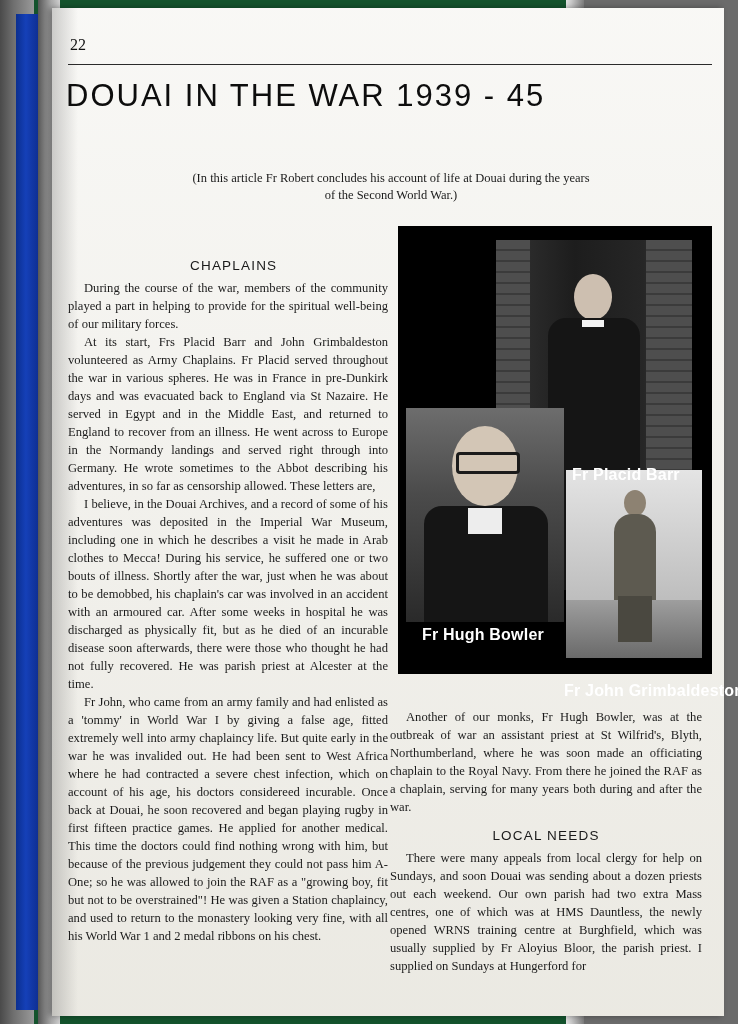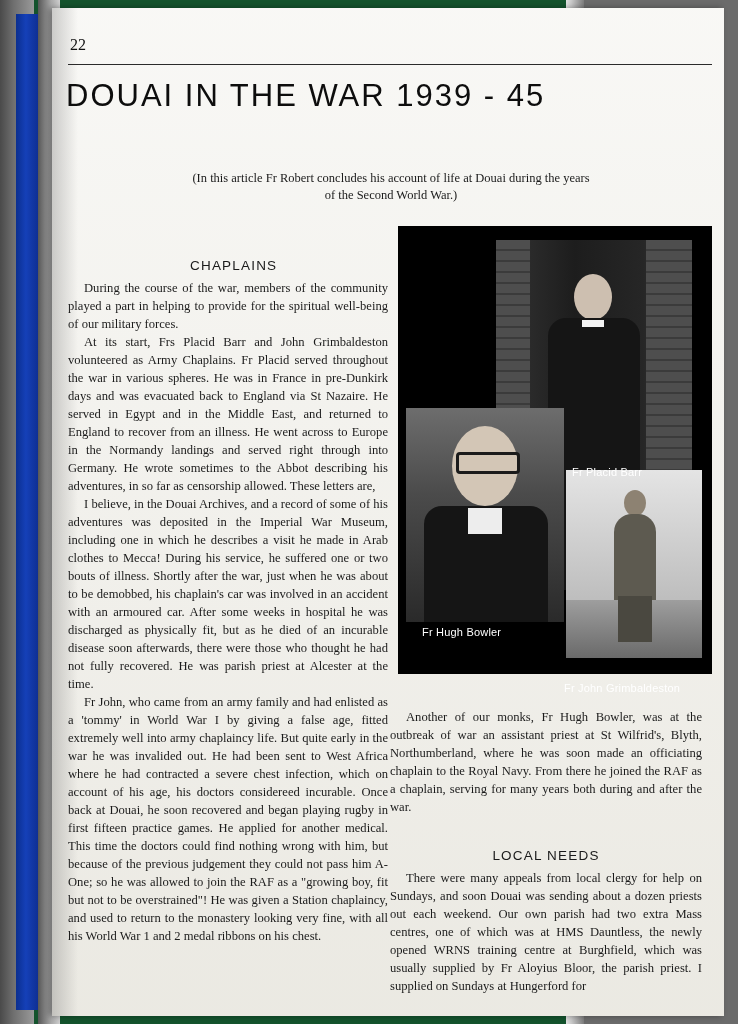--- a/index.html
+++ b/index.html
@@ -208,23 +208,23 @@
   }
   .sky {
     position: absolute;
     left: 0; right: 0; top: 0;
     height: 132px;
     background: linear-gradient(to bottom, #e4e4e4, #bdbdbd);
   }
   .caption {
     position: absolute;
     font-family: "Liberation Sans", sans-serif;
-    font-size: 11px;
+    font-size: 16px;
     color: #ffffff;
-    font-weight: 400;
+    font-weight: 700;
     letter-spacing: 0.2px;
     white-space: nowrap;
   }
   .cap-barr { left: 174px; top: 240px; }
   .cap-bowler { left: 24px; top: 400px; }
   .cap-grim { left: 166px; top: 456px; }
 </style>
 </head>
 <body>
 
@@ -278,19 +278,19 @@
           <div style="position:absolute; left:52px; top:126px; width:34px; height:46px; background:#4a4840;"></div>
         </div>
 
         <div class="caption cap-barr">Fr Placid Barr</div>
         <div class="caption cap-bowler">Fr Hugh Bowler</div>
         <div class="caption cap-grim">Fr John Grimbaldeston</div>
       </div>
 
       <div class="col-right-lower">
         <p class="body">Another of our monks, Fr Hugh Bowler, was at the outbreak of war an assistant priest at St Wilfrid's, Blyth, Northumberland, where he was soon made an officiating chaplain to the Royal Navy.  From there he joined the RAF as a chaplain, serving for many years both during and after the war.</p>
-        <div class="sec-head" style="margin-top:32px;">LOCAL NEEDS</div>
+        <div class="sec-head" style="margin-top:12px;">LOCAL NEEDS</div>
         <p class="body">There were many appeals from local clergy for help on Sundays, and soon Douai was sending about a dozen priests out each weekend.  Our own parish had two extra Mass centres, one of which was at HMS Dauntless, the newly opened WRNS training centre at Burghfield, which was usually supplied by Fr Aloyius Bloor, the parish priest.  I supplied on Sundays at Hungerford for</p>
       </div>
 
     </div>
   </div>
 </div>
 
 </body></html>

